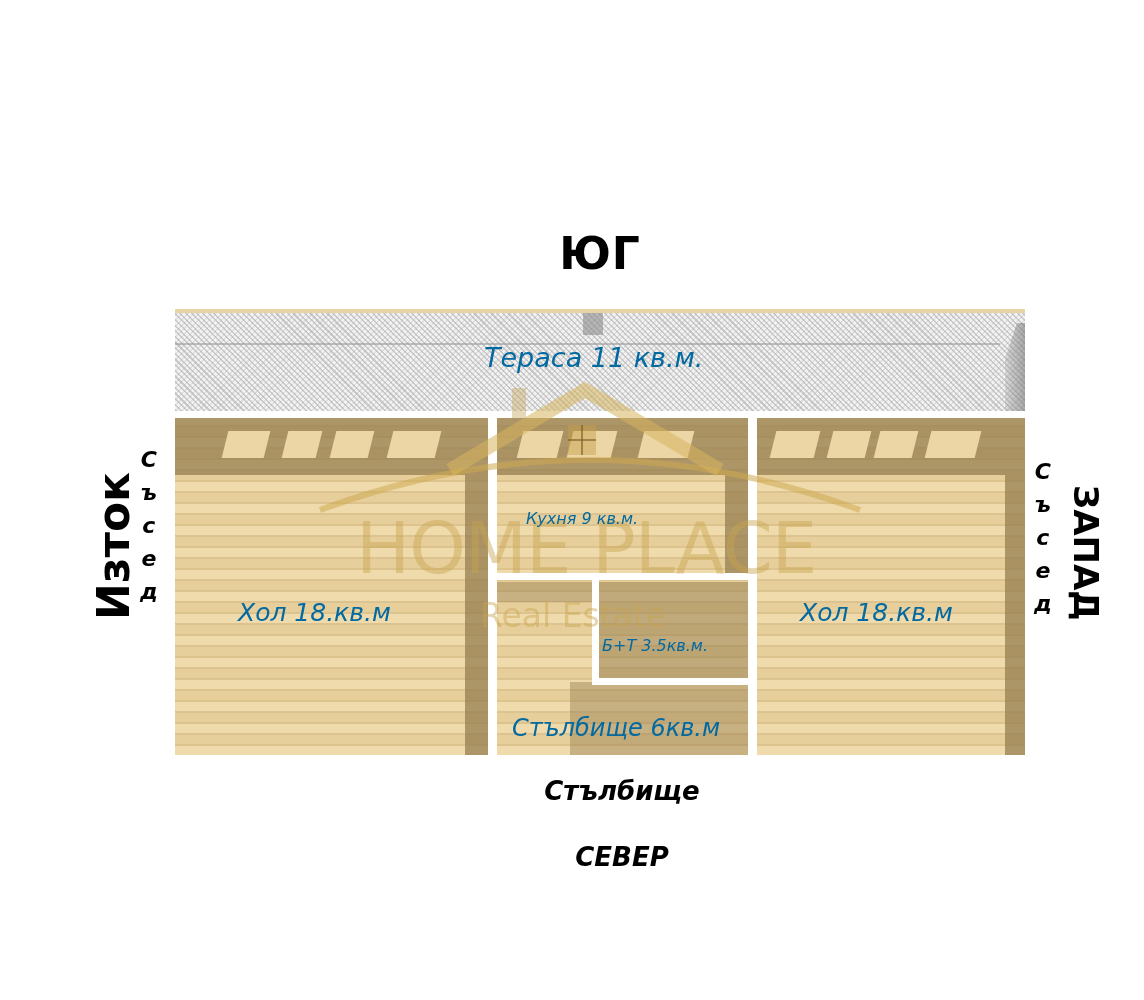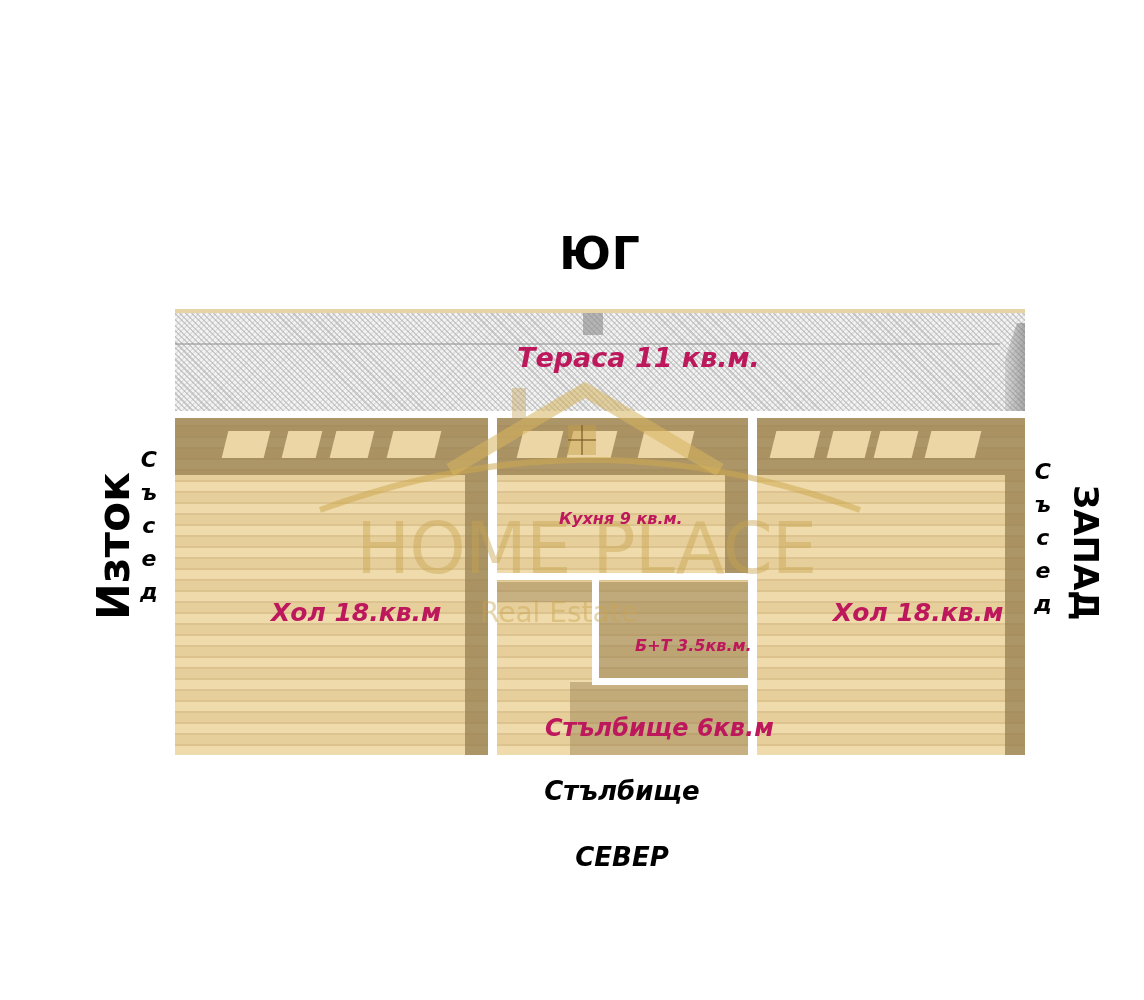--- a/index.html
+++ b/index.html
@@ -20,22 +20,22 @@
              background-color: #f2f2f2;
              background-image:
                repeating-linear-gradient(45deg, rgba(170,170,170,0.55) 0 1.5px, transparent 1.5px 4px),
                repeating-linear-gradient(-45deg, rgba(200,200,200,0.45) 0 1.5px, transparent 1.5px 4px);
              border-top: 4px solid #e6d3a6; box-sizing: border-box; }
   .terrace-inner-line { position: absolute; left: 0; right: 25px; top: 30px; height: 2px; background: rgba(150,150,150,0.55); }
   .terrace-shadow { position: absolute; right: 0; top: 10px; width: 20px; height: 88px;
                     background: linear-gradient(90deg, rgba(150,150,150,0.25), rgba(120,120,120,0.6)); clip-path: polygon(60% 0, 100% 0, 100% 100%, 0 100%, 0 40%); }
   .terrace-post { position: absolute; left: 408px; top: 0; width: 20px; height: 22px; background: rgba(140,140,140,0.6); }
 
-  .room-label { position: absolute; font-family: "DejaVu Sans", sans-serif; font-weight: bold; font-style: italic;
-                color: #be185d; white-space: nowrap; margin-left: 33px; }
+  .room-label { position: absolute; font-family: "DejaVu Sans", sans-serif; font-weight: normal; font-style: italic;
+                color: #0369a1; white-space: nowrap; }
 
   .floor { position: absolute; background-color: #e7cf9c;
            background-image:
              repeating-linear-gradient(0deg, rgba(255,240,200,0.35) 0 9px, rgba(190,160,100,0.25) 9px 11px, rgba(230,205,150,0.2) 11px 20px, rgba(170,140,85,0.18) 20px 22px);
   }
   .band { position: absolute; background: rgba(150,125,80,0.75); }
   .window { position: absolute; background: #ecd6a6; transform: skewX(-14deg); }
 
   .wall-gap { position: absolute; background: #ffffff; }
 
@@ -111,21 +111,21 @@
 
 <svg class="roof" style="left:300px; top:370px;" width="580" height="160" viewBox="0 0 580 160">
   <path d="M20 140 Q 290 40 560 140" fill="none" stroke="rgba(205,170,80,0.55)" stroke-width="6"></path>
   <path d="M150 100 L 285 20 L 420 100" fill="none" stroke="rgba(215,180,95,0.55)" stroke-width="14"></path>
   <rect x="212" y="18" width="14" height="30" fill="rgba(200,170,100,0.45)"></rect>
   <rect x="268" y="55" width="28" height="30" fill="rgba(200,160,70,0.45)"></rect>
   <line x1="282" y1="55" x2="282" y2="85" stroke="rgba(120,90,40,0.6)" stroke-width="2"></line>
   <line x1="268" y1="70" x2="296" y2="70" stroke="rgba(120,90,40,0.6)" stroke-width="2"></line>
 </svg>
 <div class="watermark" style="left:356px; top:506px; font-size:72px; letter-spacing:-1px;">HOME PLACE</div>
-<div class="watermark" style="left:480px; top:596px; font-size:28px;">Real Estate</div>
+<div class="watermark" style="left:480px; top:596px; font-size:33px;">Real Estate</div>
 
 <div class="room-label" style="left:238px; top:598px; font-size:25px;">Хол 18.кв.м</div>
 <div class="room-label" style="left:526px; top:509px; font-size:16px;">Кухня 9 кв.м.</div>
 <div class="room-label" style="left:602px; top:636px; font-size:16px;text-align:right;">Б+Т 3.5кв.м.</div>
 <div class="room-label" style="left:512px; top:714px; font-size:24px;">Стълбище 6кв.м</div>
 <div class="room-label" style="left:800px; top:598px; font-size:25px;">Хол 18.кв.м</div>
 
 <div class="below-label" style="top:776px; font-size:26px;">Стълбище</div>
 <div class="below-label" style="top:842px; font-size:26px;">СЕВЕР</div>
 

